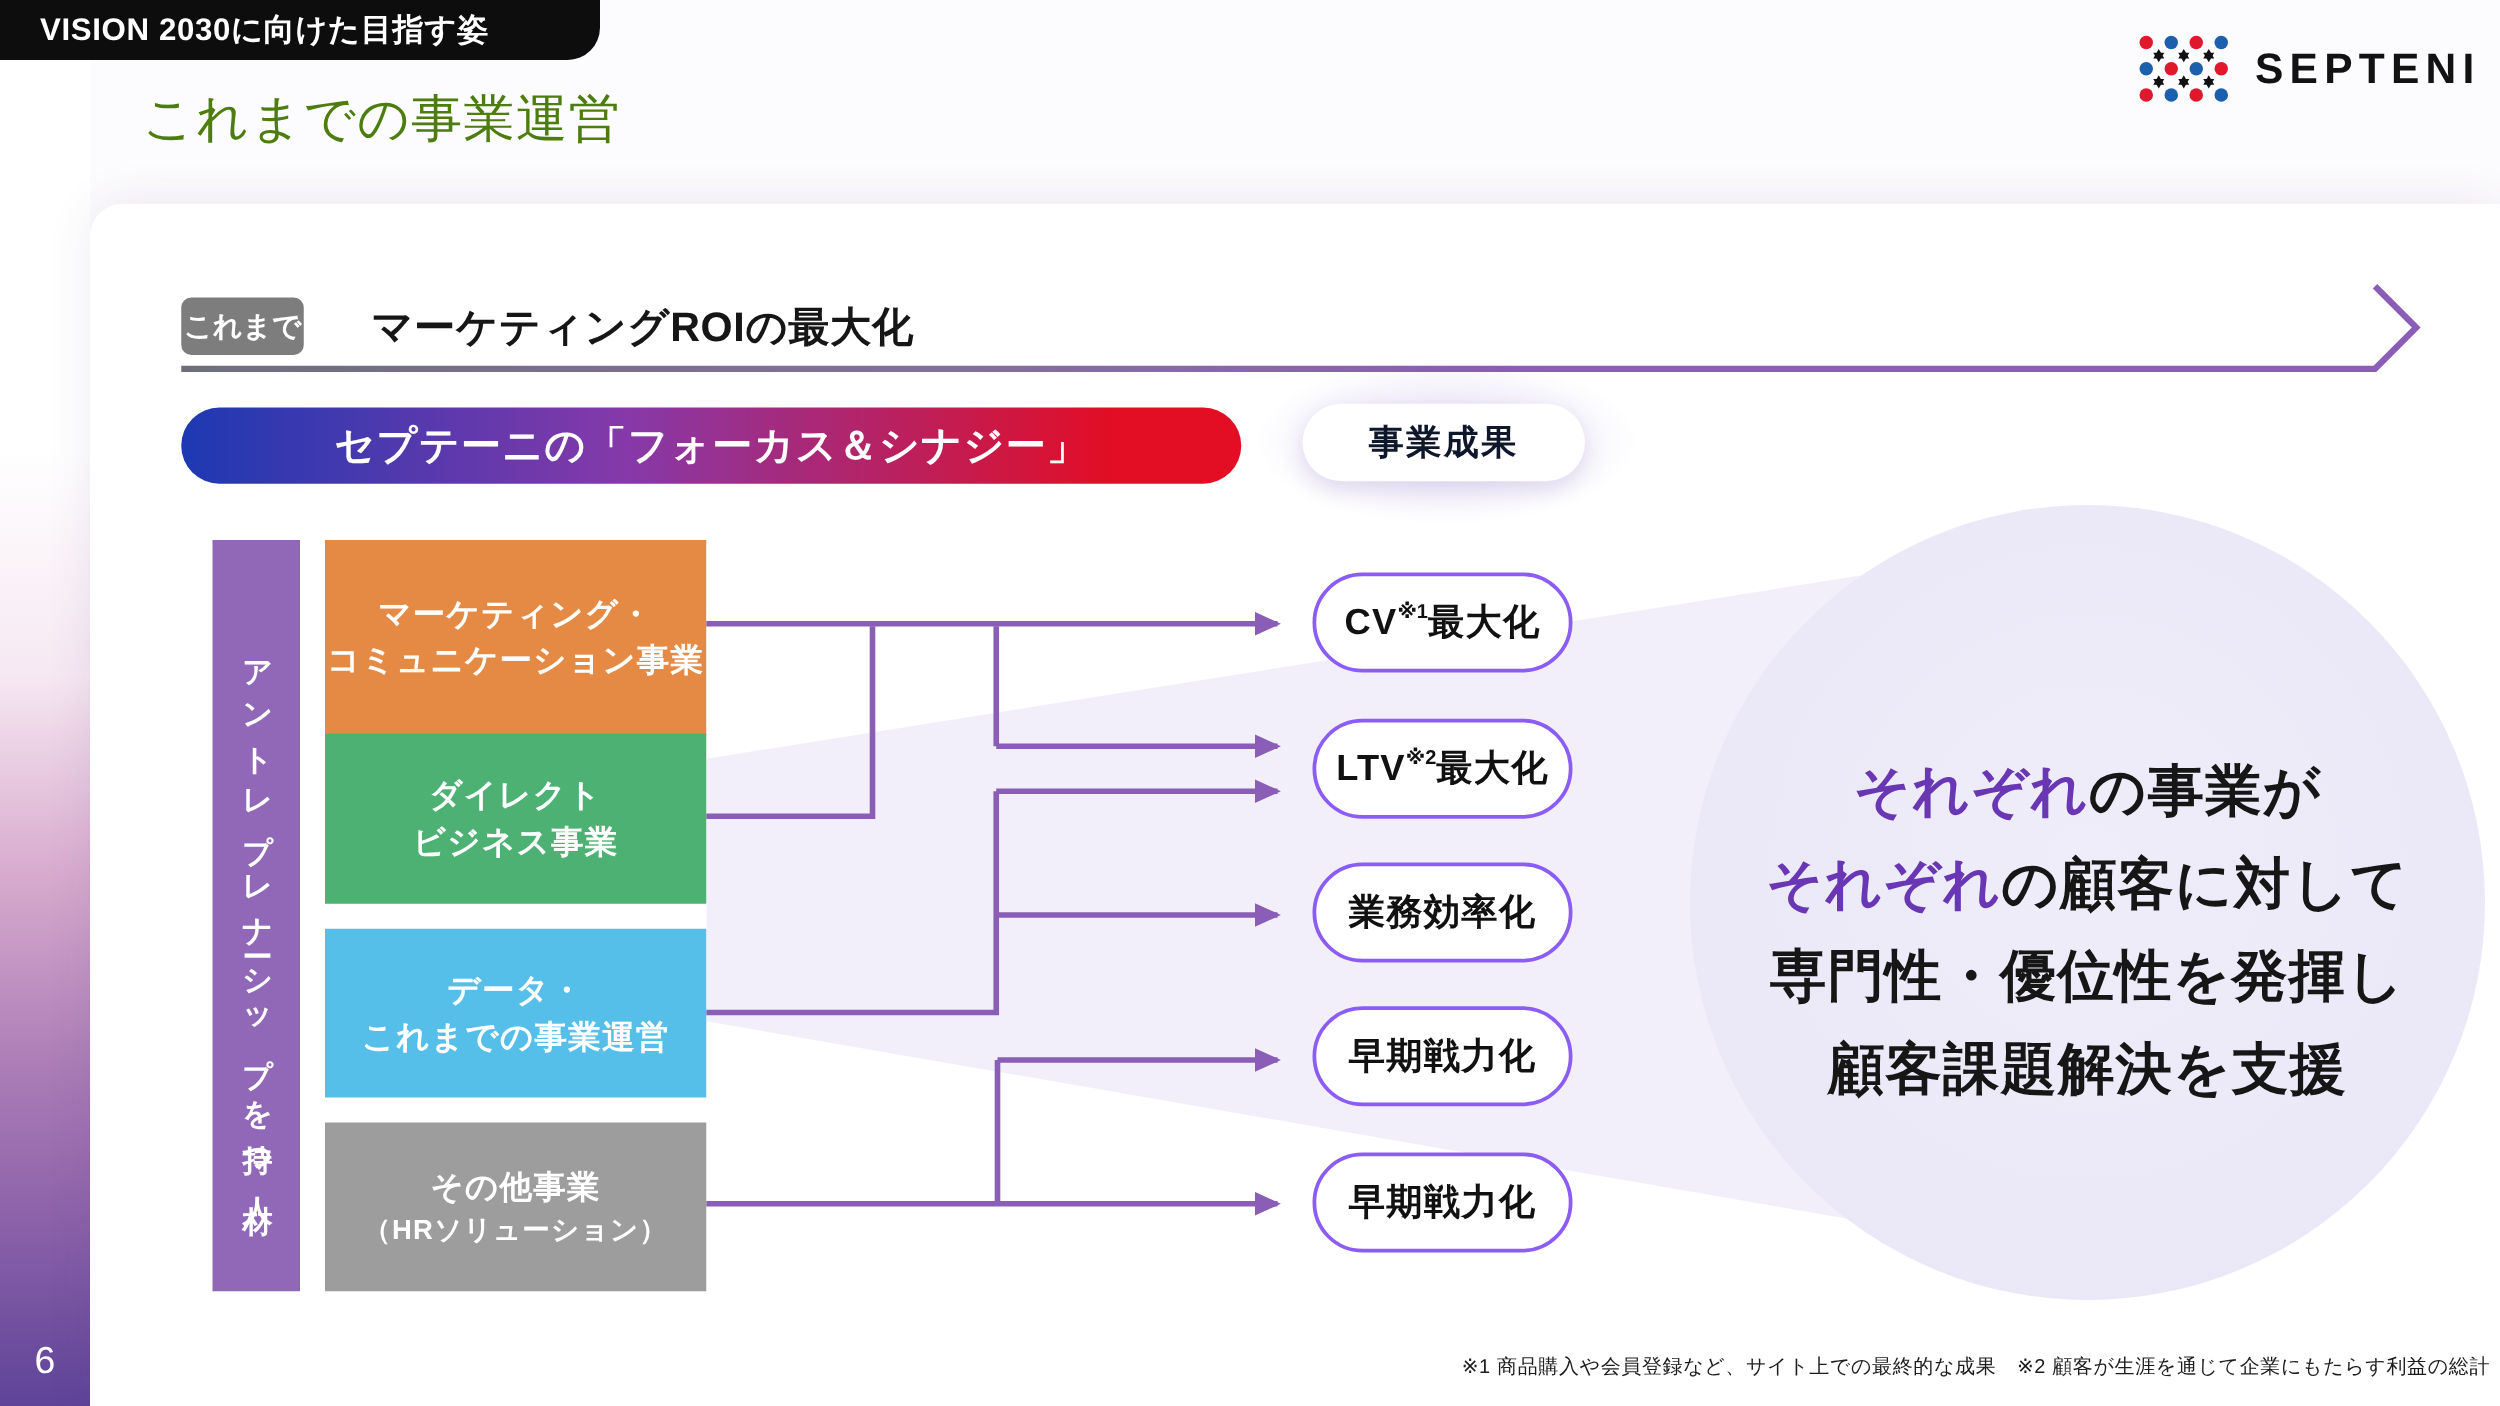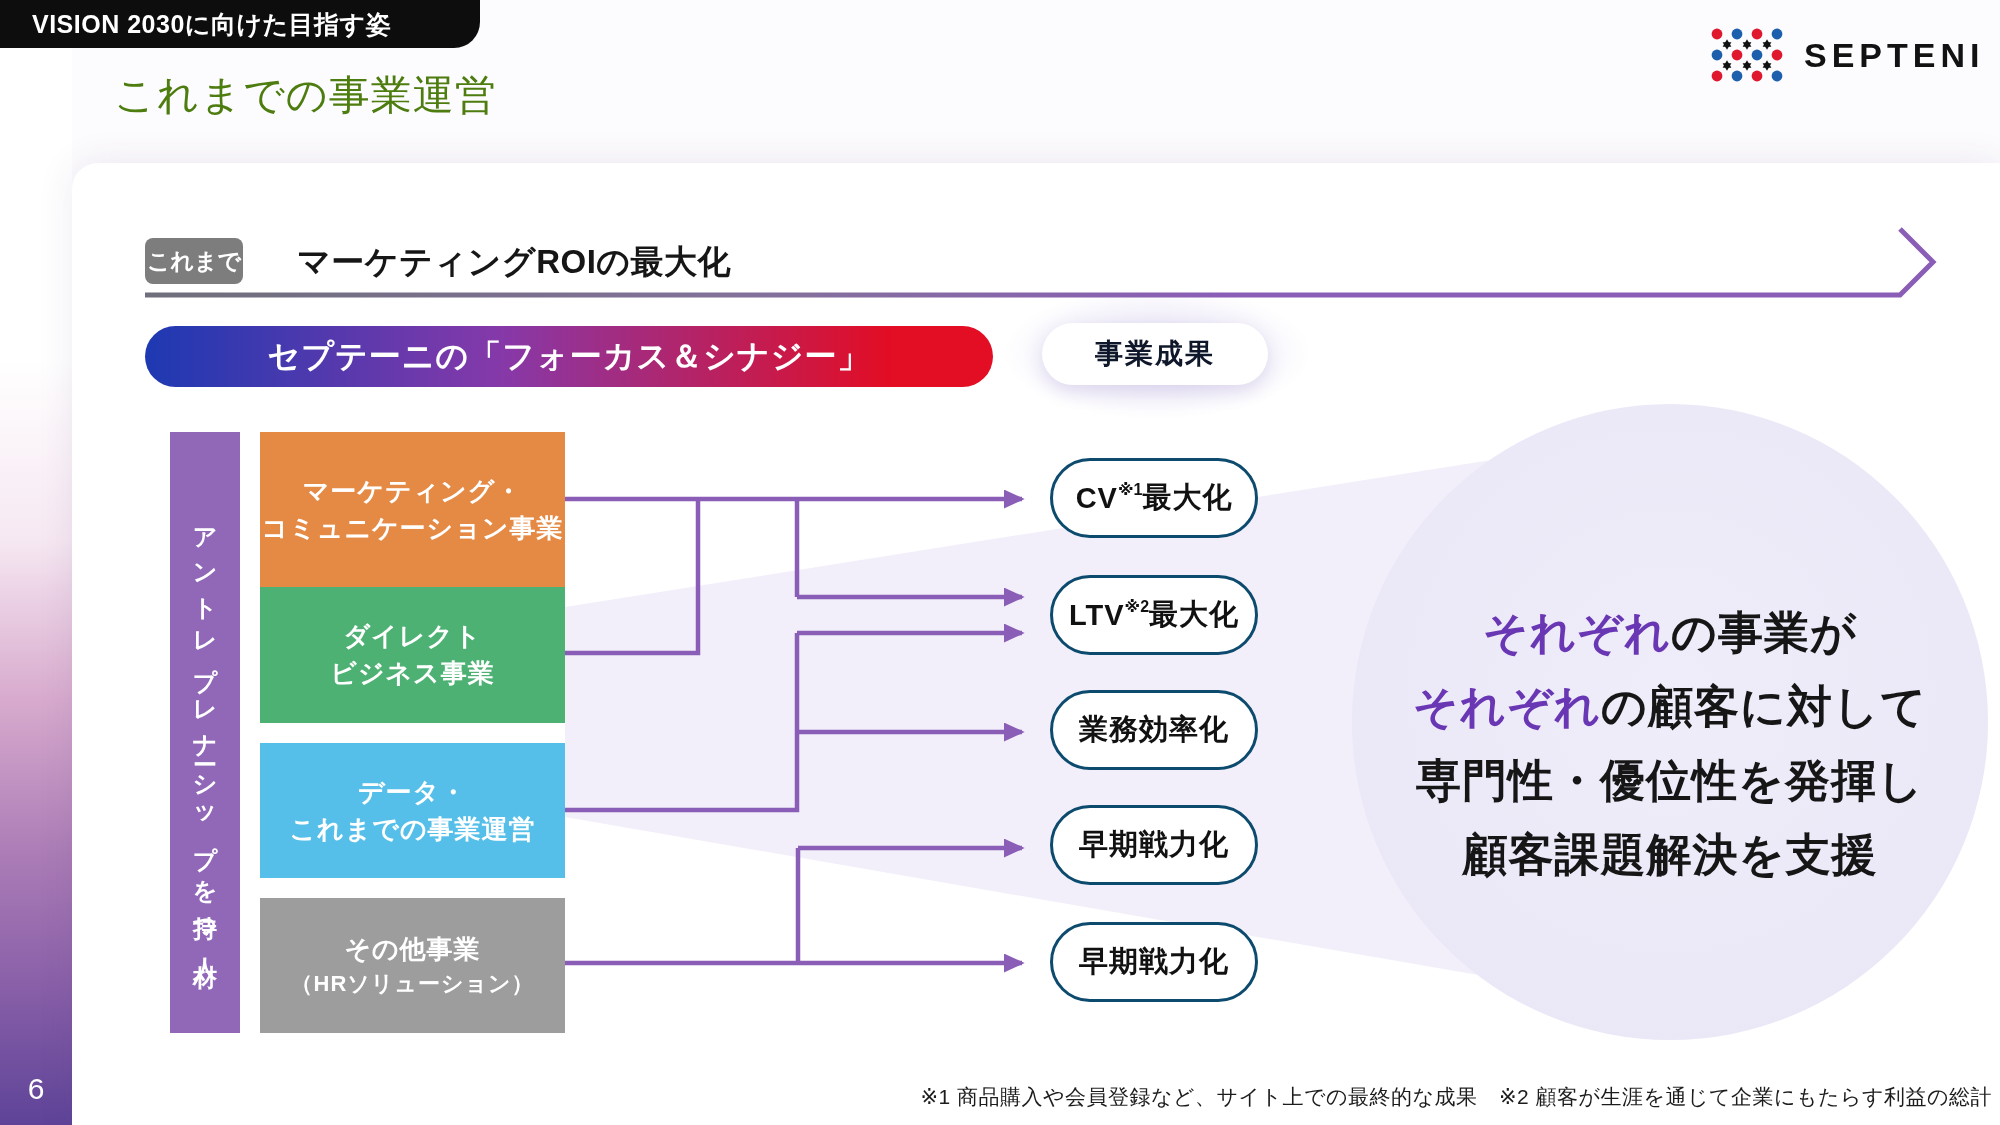--- a/index.html
+++ b/index.html
@@ -65,31 +65,31 @@
   .biz{left:260px;width:305px;z-index:5;display:flex;flex-direction:column;align-items:center;justify-content:center;
     color:#fff;font-weight:800;font-size:26px;line-height:37px;text-align:center;letter-spacing:1px;}
   .biz-0{top:432px;height:156px;background:#e58a45;}
   .biz-1{top:587px;height:136px;background:#4cb172;}
   .biz-2{top:743px;height:135px;background:#55bfe9;}
   .biz-3{top:898px;height:135px;background:#9d9d9d;}
   .biz .l2-small{font-size:22px;line-height:32px;}
 
   
   .pill{left:1050px;width:208px;height:80px;box-sizing:border-box;background:#fff;z-index:5;
-    border:3px solid #0c4a6e;border-radius:40px;display:flex;align-items:center;justify-content:center;
+    border:3px solid #8b5cf6;border-radius:40px;display:flex;align-items:center;justify-content:center;
     color:#111;font-size:29px;font-weight:800;letter-spacing:1px;}
   .pill-0{top:458px;} .pill-1{top:575px;} .pill-2{top:690px;} .pill-3{top:805px;} .pill-4{top:922px;}
   .pill .sup{font-size:16px;position:relative;top:-9px;font-weight:700;letter-spacing:0;}
 
   
   .circle-text{left:1340px;top:596px;width:660px;z-index:5;text-align:center;
     font-size:45px;font-weight:800;line-height:74px;color:#161616;letter-spacing:1px;}
   .circle-text .em{color:#6937b4;}
 
-  .footnote{right:8px;top:1083px;font-size:21px;color:#1c1c1c;z-index:5;letter-spacing:.5px;}
+  .footnote{right:8px;top:1083px;font-size:16px;color:#1c1c1c;z-index:5;letter-spacing:.5px;}
 </style>
 </head>
 <body>
 
 <div class="page" style="position:absolute;inset:0;">
 
   <div class="abs card"></div>
   <div class="abs left-strip"></div>
   <div class="abs page-num">6</div>
 

